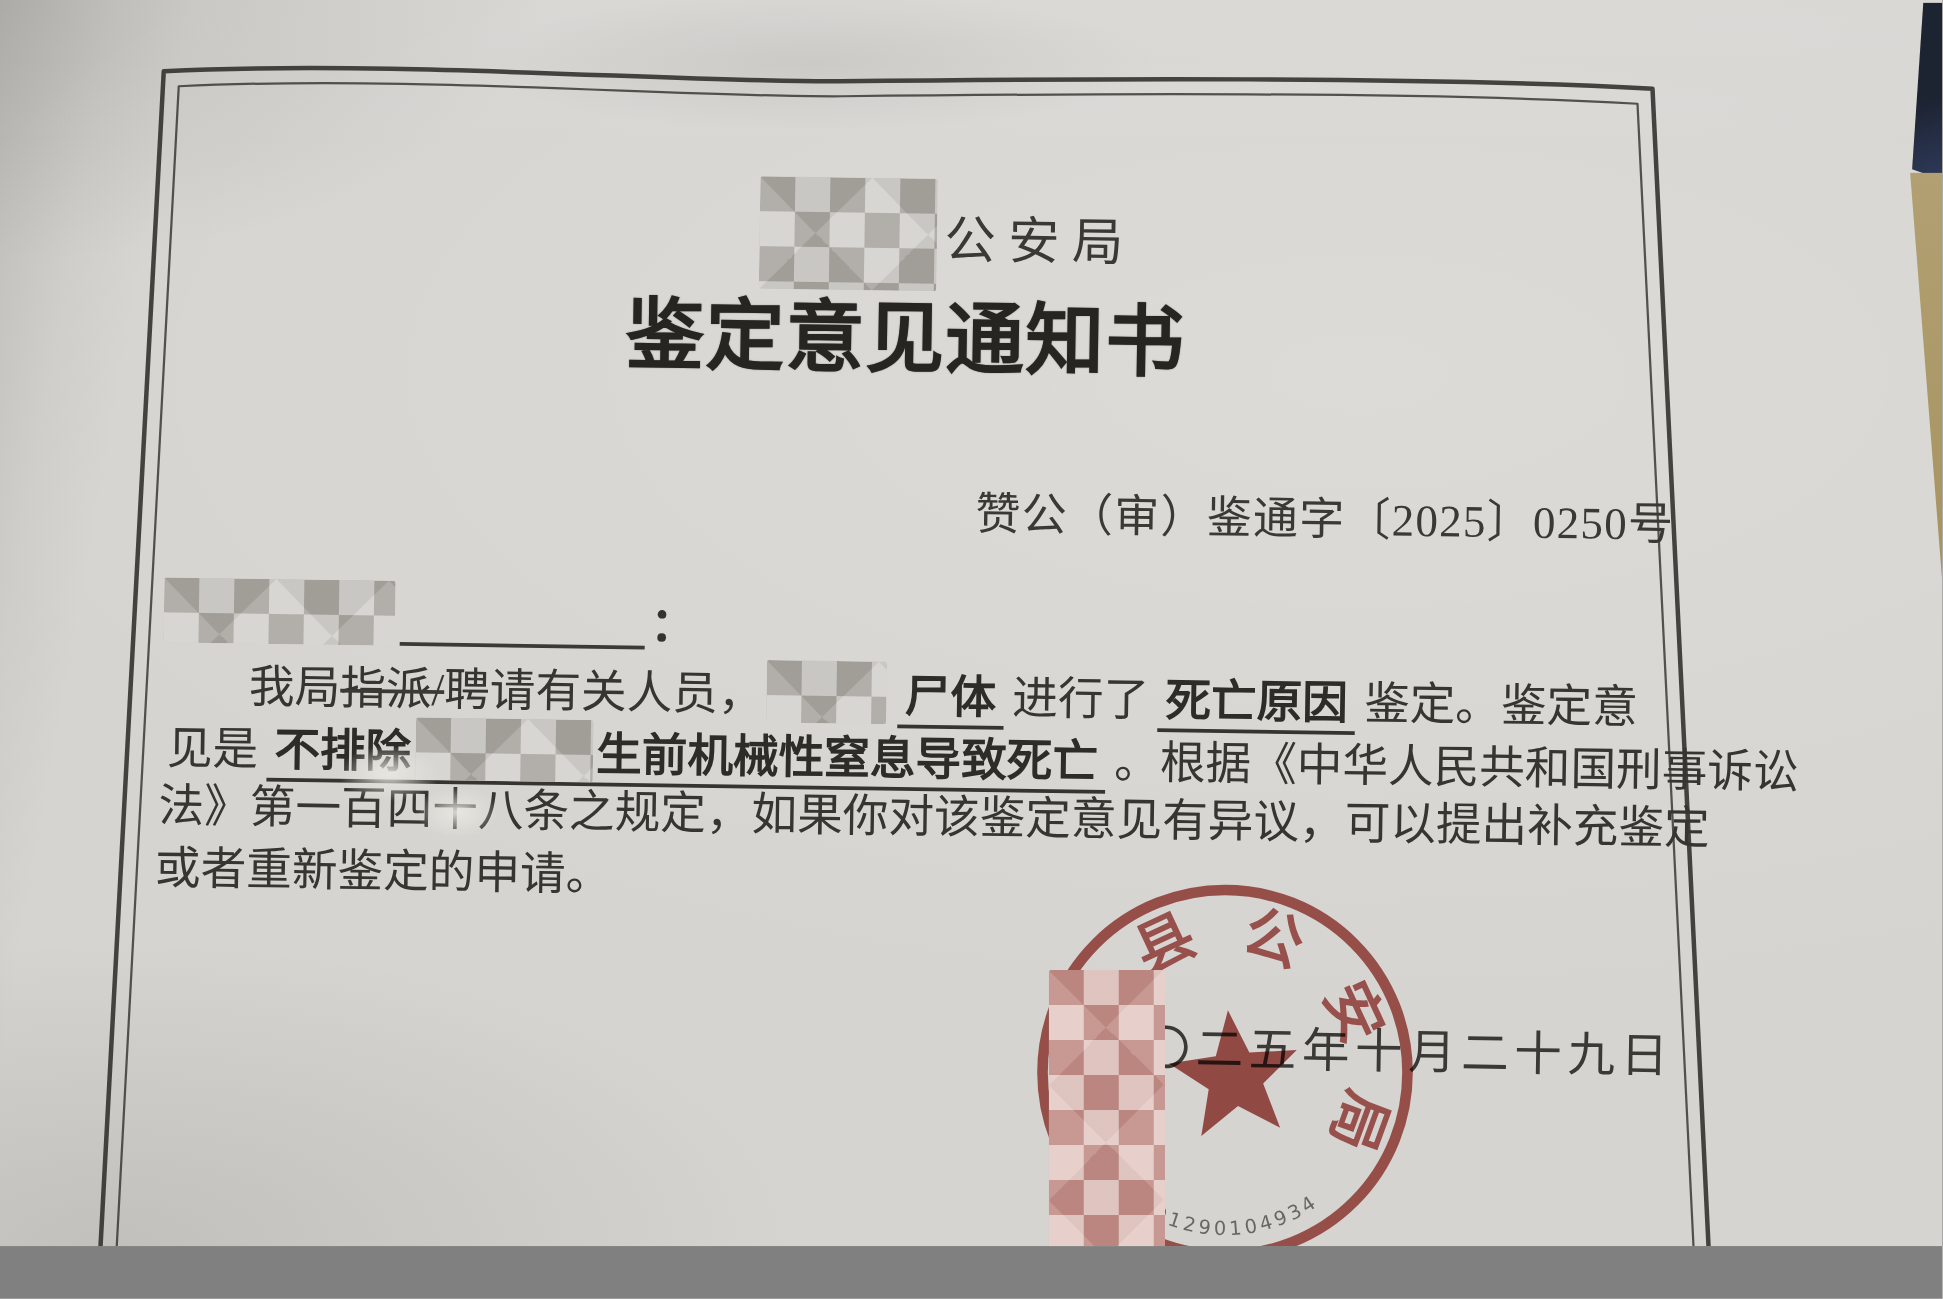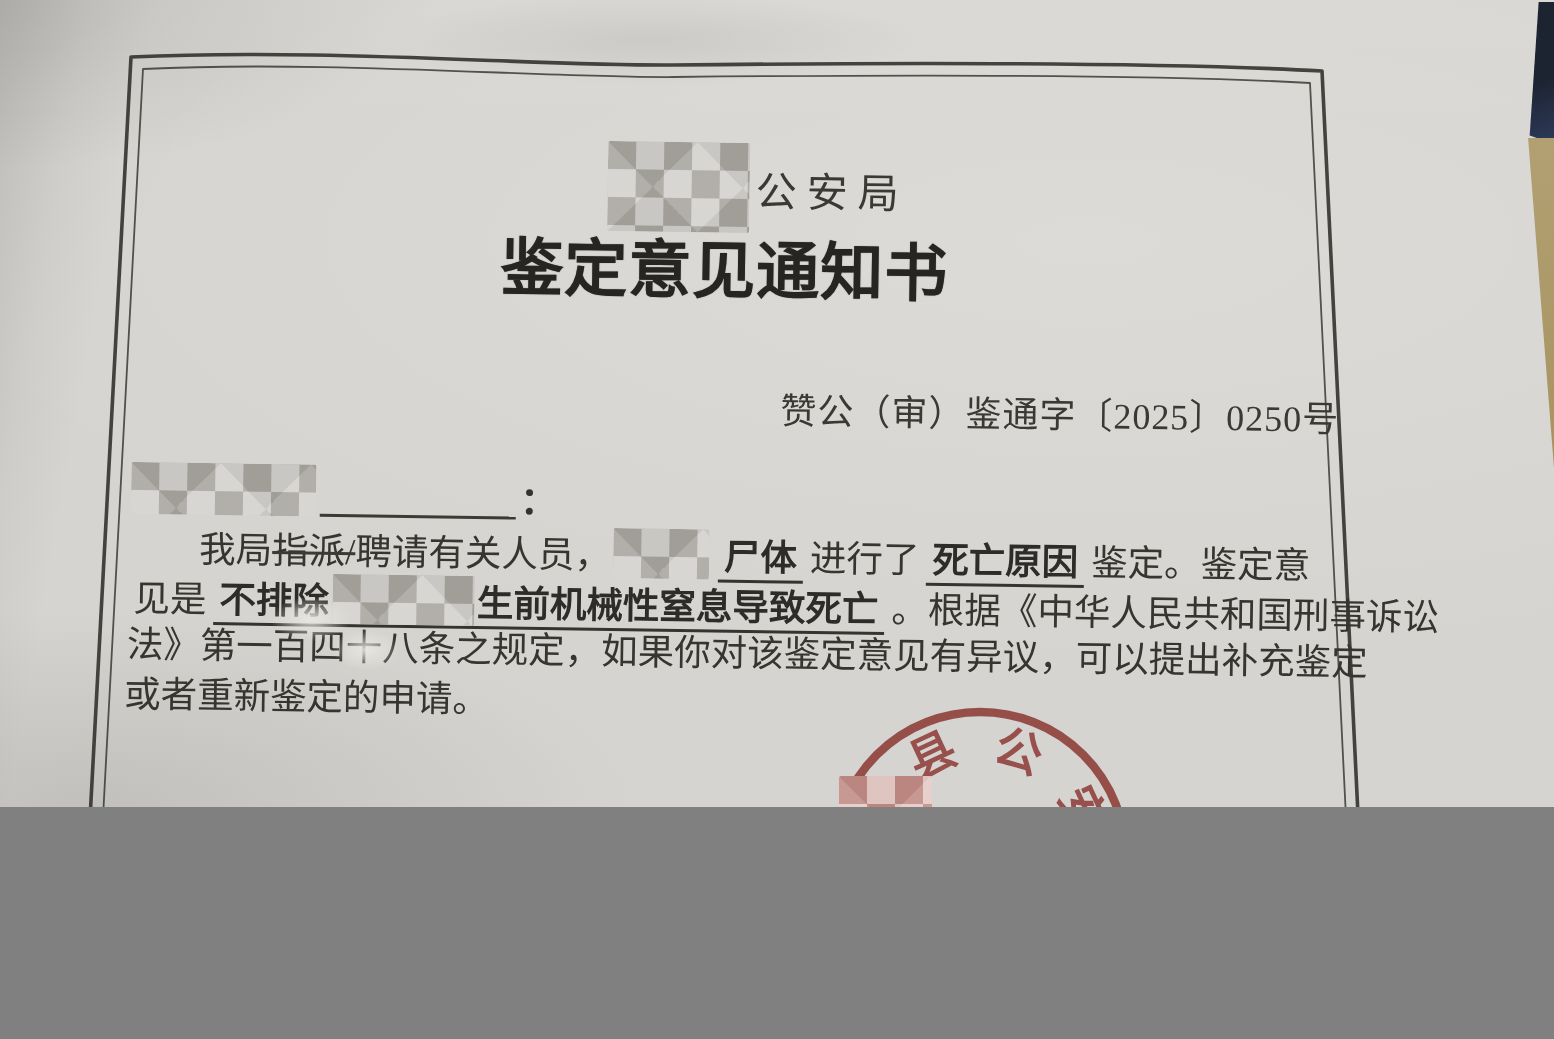--- a/index.html
+++ b/index.html
@@ -1,17 +1,17 @@
 <!DOCTYPE html>
 <html lang="zh-CN"><head>
 <meta charset="utf-8">
 <style>
   html,body{margin:0;padding:0;background:#808080;}
   .stage{
-    position:relative;width:1554px;height:807px;overflow:hidden;
+    position:relative;width:1554px;height:997px;overflow:hidden;
     font-family:"Liberation Serif","DejaVu Serif",serif;
     background-color:#d6d4d0;
     background-image:
       radial-gradient(130% 90% at 70% 30%, rgba(255,255,255,.16), transparent 60%),
       linear-gradient(100deg, rgba(96,94,90,.22), rgba(96,94,90,.06) 90px, transparent 150px),
       radial-gradient(40% 30% at 0% 0%, rgba(80,78,74,.16), transparent 70%),
       radial-gradient(50% 35% at 6% 100%, rgba(80,78,74,.15), transparent 70%),
       radial-gradient(25% 8% at 42% 5%, rgba(70,68,64,.10), transparent 70%),
       linear-gradient(to bottom, rgba(255,255,255,.05), transparent 140px);
   }

